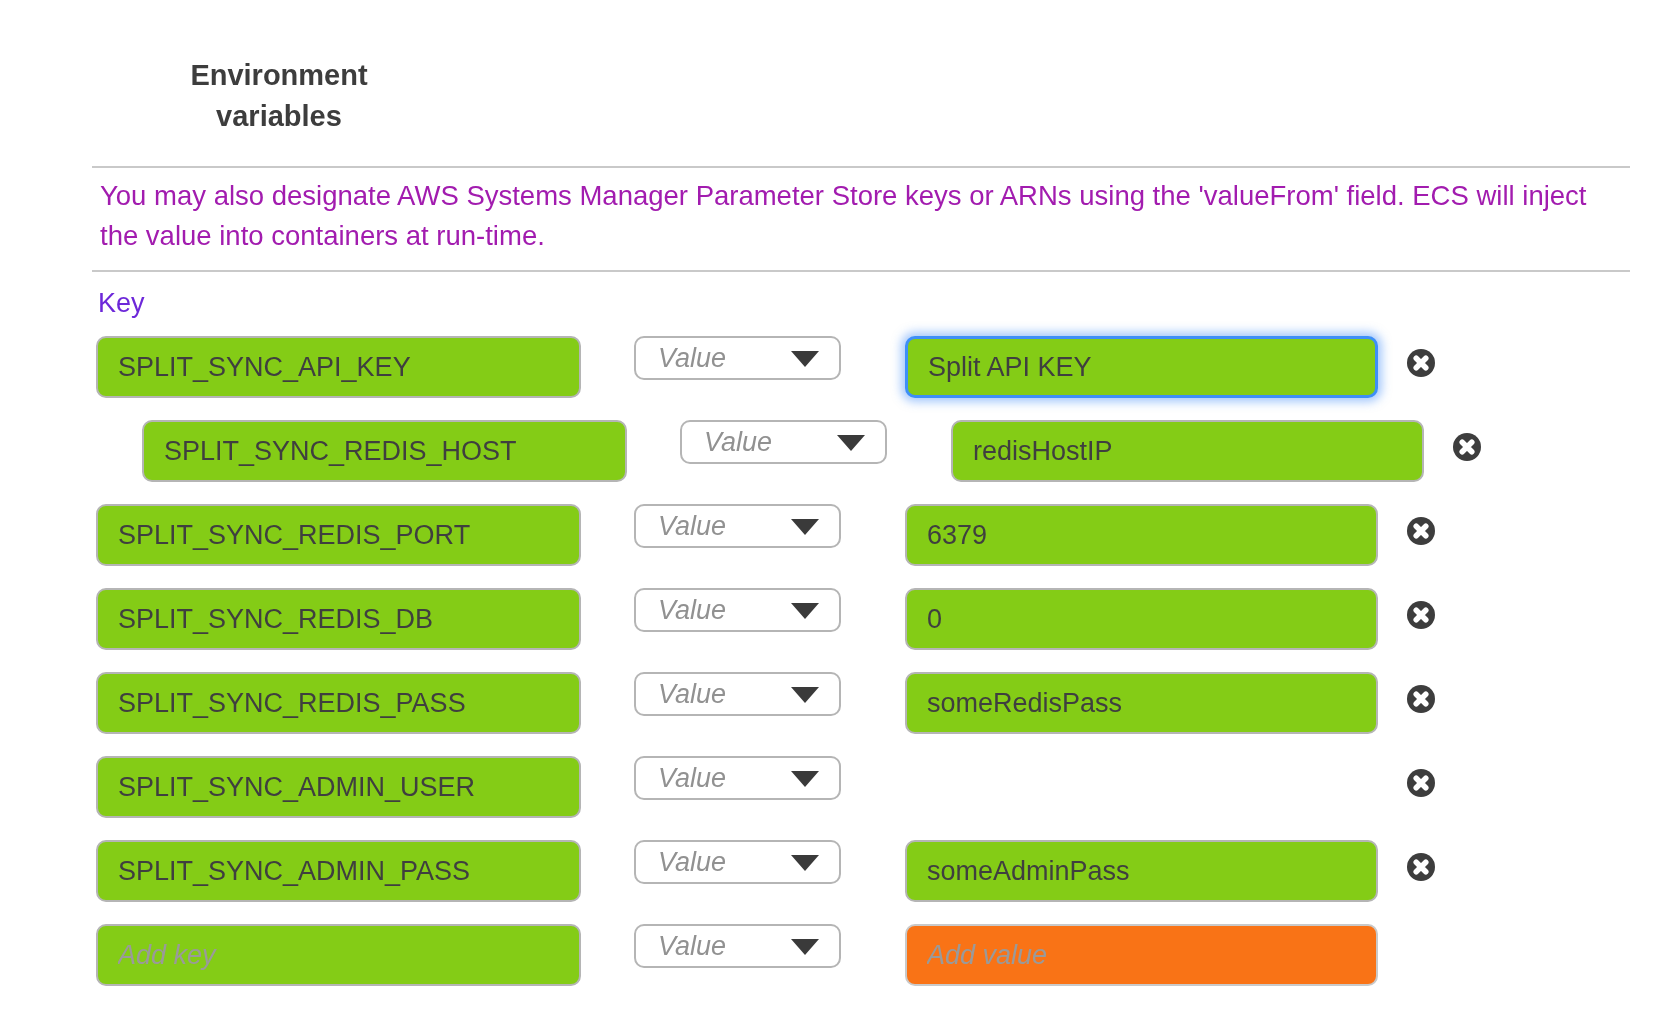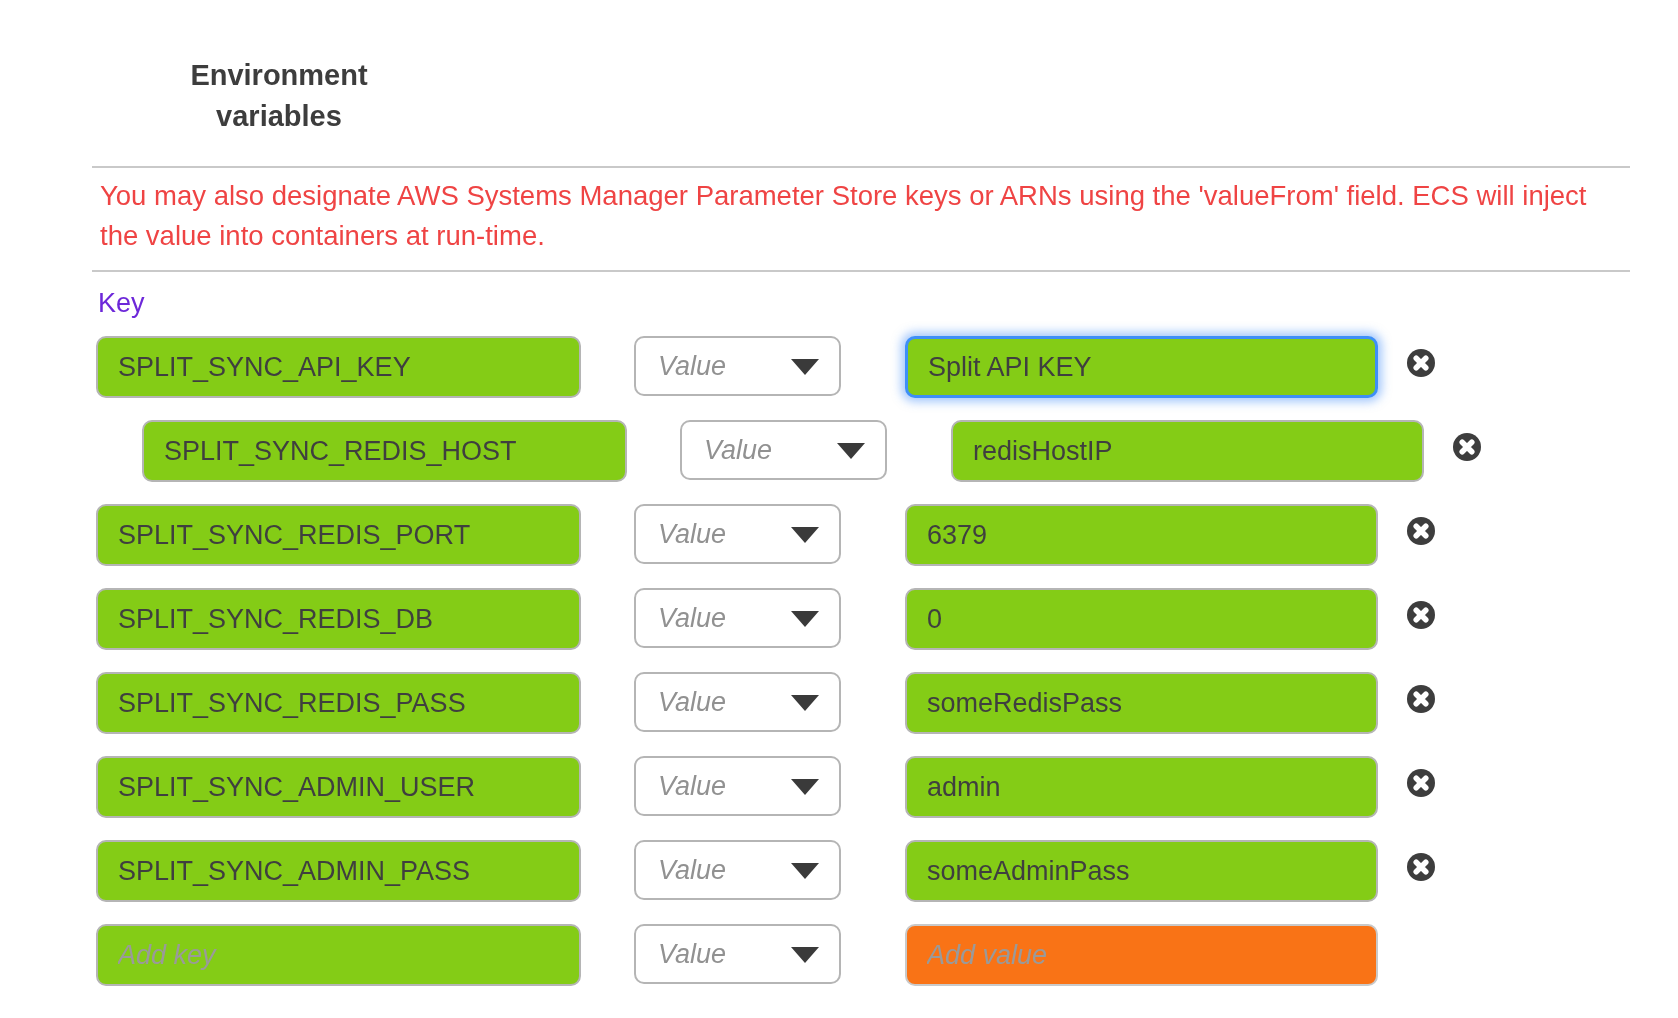--- a/index.html
+++ b/index.html
@@ -19,21 +19,21 @@
 
   .divider {
     position: absolute; left: 92px; width: 1538px; height: 2px;
     background: #c9c9c9;
   }
   .divider.d1 { top: 166px; }
   .divider.d2 { top: 270px; }
 
   .section-desc {
     position: absolute; left: 100px; top: 176px; width: 1532px;
-    font-size: 27.5px; color: #ef4444; line-height: 40px;
+    font-size: 27.5px; color: #a21caf; line-height: 40px;
   }
 
   .key-col-label {
     position: absolute; left: 98px; top: 288px;
     font-size: 27px; color: #6d28d9;
   }
 
   .rows { position: absolute; left: 0; top: 0; width: 100%; height: 100%; }
 
   .env-row { position: absolute; left: 0; width: 1678px; height: 62px; }
@@ -53,21 +53,21 @@
   .value-input.focused {
     border: 3px solid #3e8ff7;
     box-shadow: 0 0 10px 4px rgba(77, 148, 250, 0.50);
   }
   .value-input.disabled {
     background: #f97316;
     border-color: #c9c9c9;
   }
 
   .type-select {
-    position: absolute; left: 634px; top: 0; width: 207px; height: 60px;
+    position: absolute; left: 634px; top: 0; width: 207px; height: 44px;
     border: 2px solid #b5b5b5; border-radius: 10px; background: #fff;
     display: flex; align-items: center; cursor: pointer; text-align: right;
   }
   .type-select .type-label {
     margin-left: 22px; font-size: 27px; font-style: italic; color: #919191;
   }
   .caret {
     position: absolute; right: 20px; top: 50%; margin-top: -7px;
     width: 0; height: 0;
     border-left: 14px solid transparent;
@@ -171,21 +171,20 @@
       </svg>
     </button>
   </div>
 
   <div class="env-row" style="top: 756px;">
     <input type="text" class="txt-input key-input" value="SPLIT_SYNC_ADMIN_USER" style="">
     <div class="type-select">
       <span class="type-label">Value</span>
       <span class="caret"></span>
     </div>
-    <input type="text" class="txt-input value-input" value="admin" style="">
     <button class="remove-btn">
       <svg width="30" height="30" viewBox="0 0 30 30">
         <circle cx="15" cy="15" r="14" fill="#3d3d3d"></circle>
         <path d="M10.2 10.2 L19.8 19.8 M19.8 10.2 L10.2 19.8" stroke="#ffffff" stroke-width="5.5" stroke-linecap="round"></path>
       </svg>
     </button>
   </div>
 
   <div class="env-row" style="top: 840px;">
     <input type="text" class="txt-input key-input" value="SPLIT_SYNC_ADMIN_PASS" style="">

